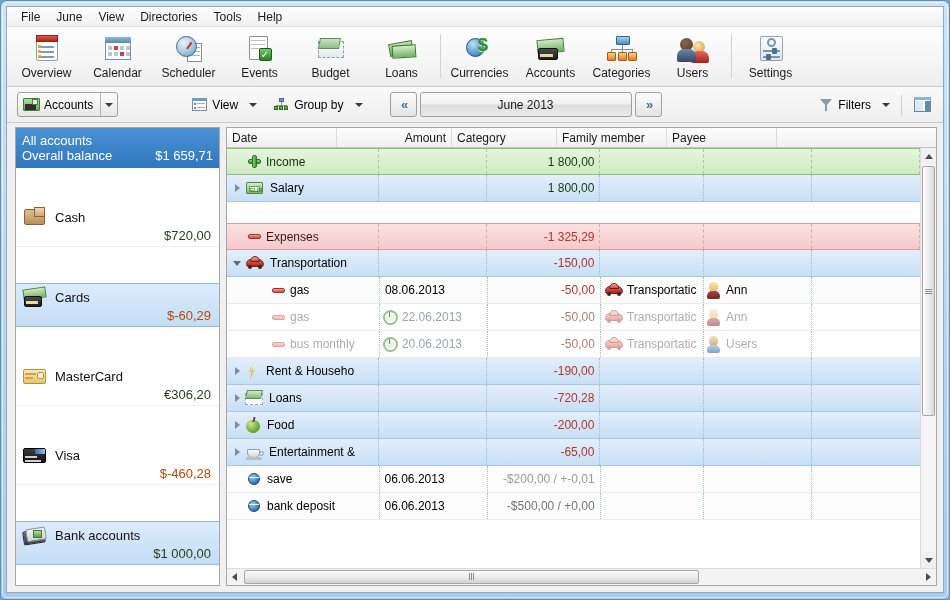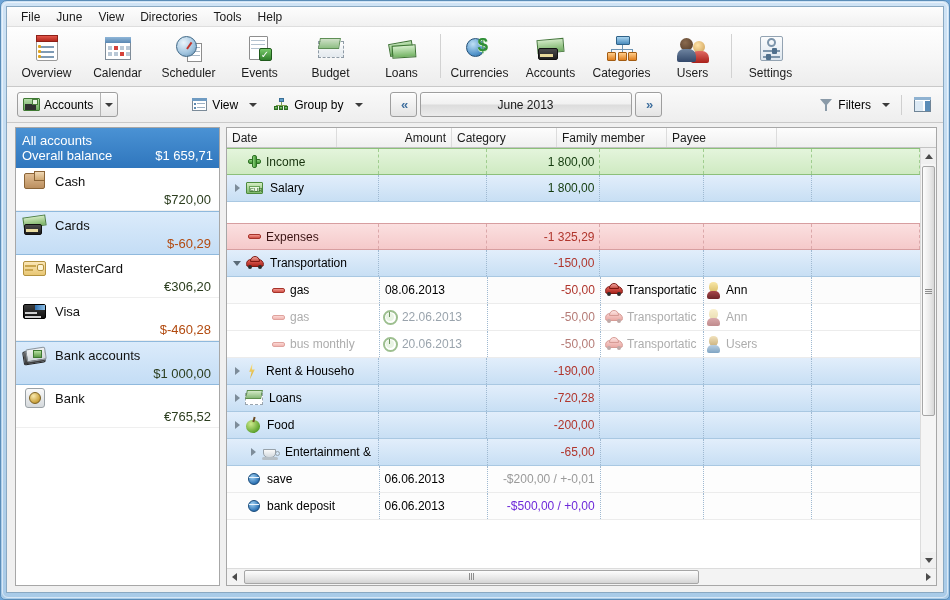--- a/index.html
+++ b/index.html
@@ -215,21 +215,21 @@
     padding: 3px 6px; border-bottom: none;
   }
   .acct-row.header .t1 { font-size: 13px; }
   .acct-row.header .t2 { display: flex; justify-content: space-between; font-size: 13px; }
   .acct-block { display: flex; flex-direction: column; }
   .acct-top { display: flex; align-items: center; gap: 7px; padding: 2px 6px 0 6px; min-height: 22px; }
   .acct-bot { text-align: right; padding: 0 8px 3px 0; font-size: 13px; }
   .acct-name { font-size: 13px; color: #111; }
   .acct-amt.pos { color: #2c3e1f; }
   .acct-amt.neg { color: #b24a0f; }
-  .acct-row-wrap { border-bottom: 1px solid #efefef; }
+  .acct-row-wrap { border-bottom: 1px solid #efefef; margin-top: 36px; }
   .acct-row-wrap.sel { background: linear-gradient(180deg,#dbebfb,#c4ddf5); border-top:1px solid #8fb9dd; border-bottom:1px solid #8fb9dd; }
 
   .ic24 { width: 26px; height: 22px; position: relative; flex: 0 0 auto; }
   .ic-cash .w1{position:absolute;left:2px;top:3px;width:21px;height:16px;background:linear-gradient(180deg,#e0bd93,#bb8f5f);border:1px solid #8a6437;border-radius:2px;}
   .ic-cash .w2{position:absolute;left:12px;top:1px;width:11px;height:10px;background:linear-gradient(180deg,#f0d9b6,#cfa771);border:1px solid #8a6437;}
   .ic-cards .bl{position:absolute;left:1px;top:2px;width:23px;height:11px;background:linear-gradient(180deg,#cfe8bd,#79b163);border:1px solid #4b7d3a;transform:rotate(-8deg);}
   .ic-cards .cd{position:absolute;left:2px;top:10px;width:18px;height:11px;background:linear-gradient(180deg,#4b4b4b,#1b1b1b);border:1px solid #101010;border-radius:2px;}
   .ic-cards .sp{position:absolute;left:4px;top:15px;width:12px;height:3px;background:#e8dba0;}
   .ic-mc .cd{position:absolute;left:1px;top:4px;width:23px;height:15px;background:linear-gradient(180deg,#fbe7b7,#e8c673);border:1px solid #b3923f;border-radius:2px;}
   .ic-mc .ln{position:absolute;left:3px;height:2px;background:#c9a64f;}
@@ -1026,21 +1026,21 @@
                 </div>
               <div class="cell" style="width:110px">
                   <span></span>
                 </div>
               <div class="cell nobord" style="width:110px">
                   <span></span>
                 </div>
             </div>
 
             <div class="row cat">
-              <div class="cell" style="width:155px;padding-left:18px;">
+              <div class="cell" style="width:155px;padding-left:2px;">
                 <div class="expander">
                     <div class="tri-r"></div>
                   </div>
                 <div class="ic-cup">
                     <div class="c"></div>
                     <div class="h"></div>
                     <div class="p"></div>
                   </div>
                 <span>Entertainment &amp;</span>
               </div>
@@ -1090,21 +1090,21 @@
               <div class="cell" style="width:155px;padding-left:20px;">
                 <div class="ic-transfer">
                     <div class="g"></div>
                     <div class="w"></div>
                   </div>
                 <span>bank deposit</span>
               </div>
               <div class="cell" style="width:110px">
                   <span>06.06.2013</span>
                 </div>
-              <div class="cell right" style="width:115px;color:#6d28d9;">
+              <div class="cell right" style="width:115px;color:#737373;">
                   <span>-$500,00 / +0,00</span>
                 </div>
               <div class="cell" style="width:105px">
                   <span></span>
                 </div>
               <div class="cell" style="width:110px">
                   <span></span>
                 </div>
               <div class="cell nobord" style="width:110px">
                   <span></span>

